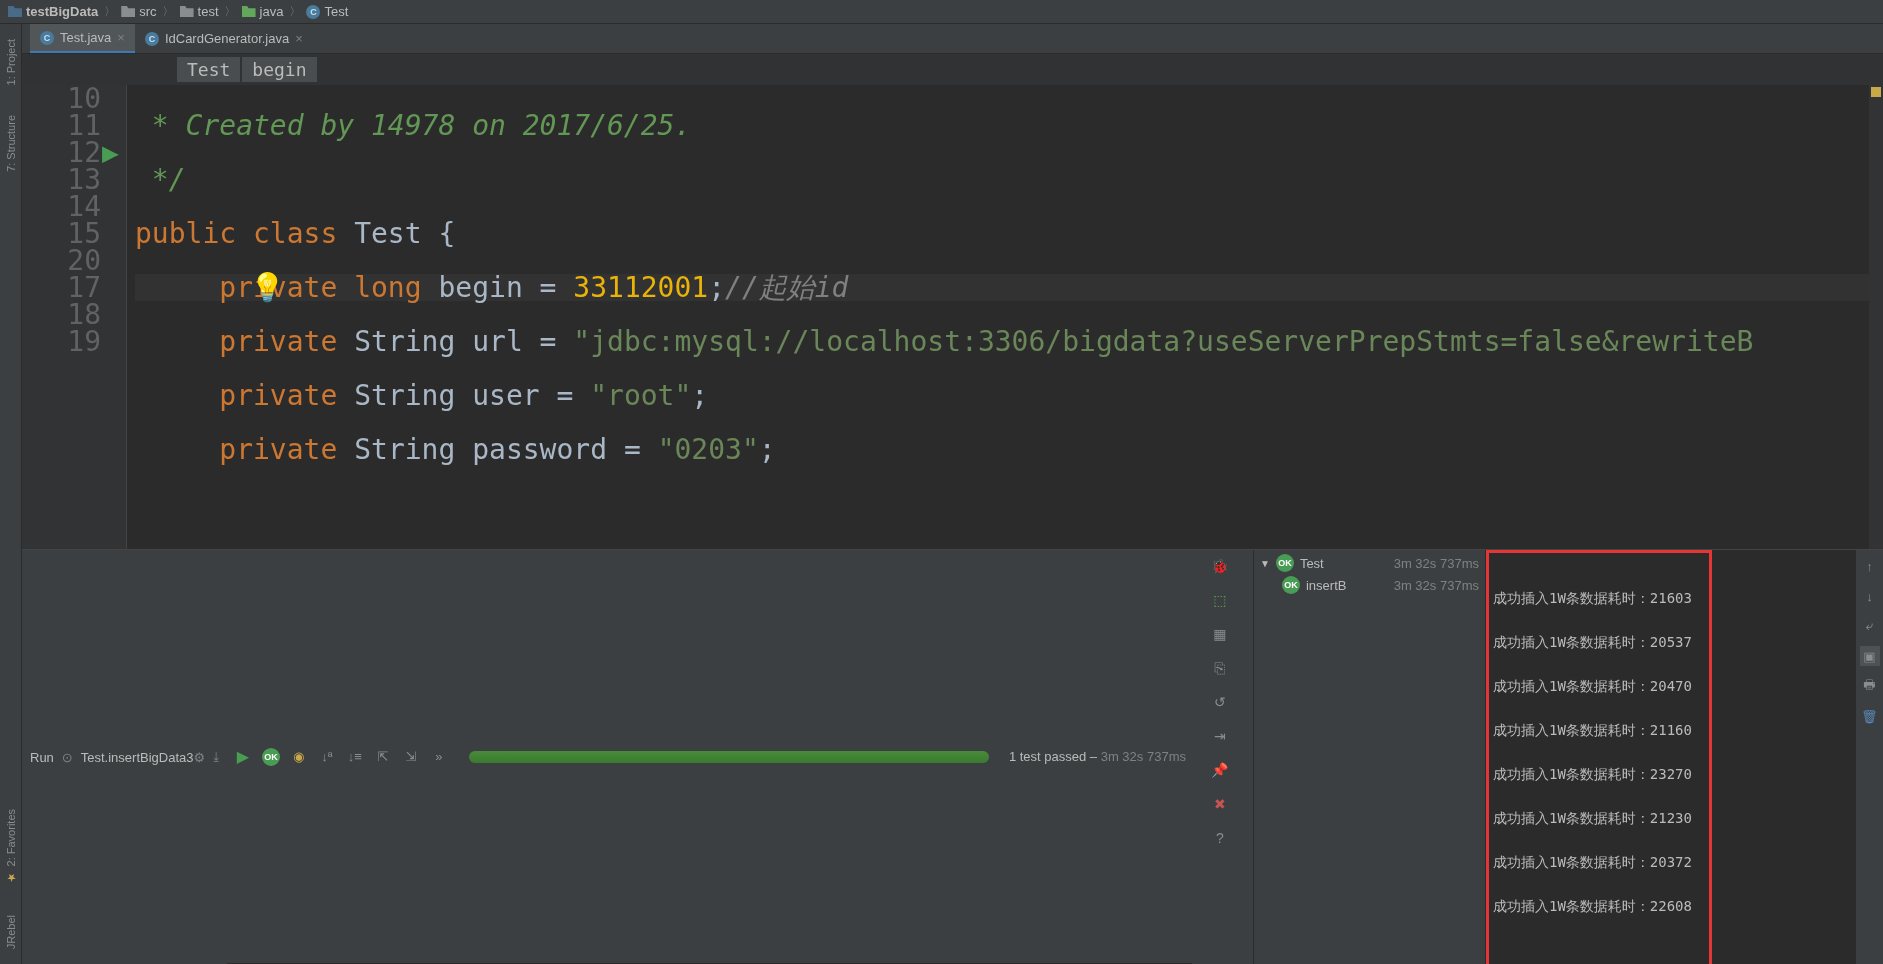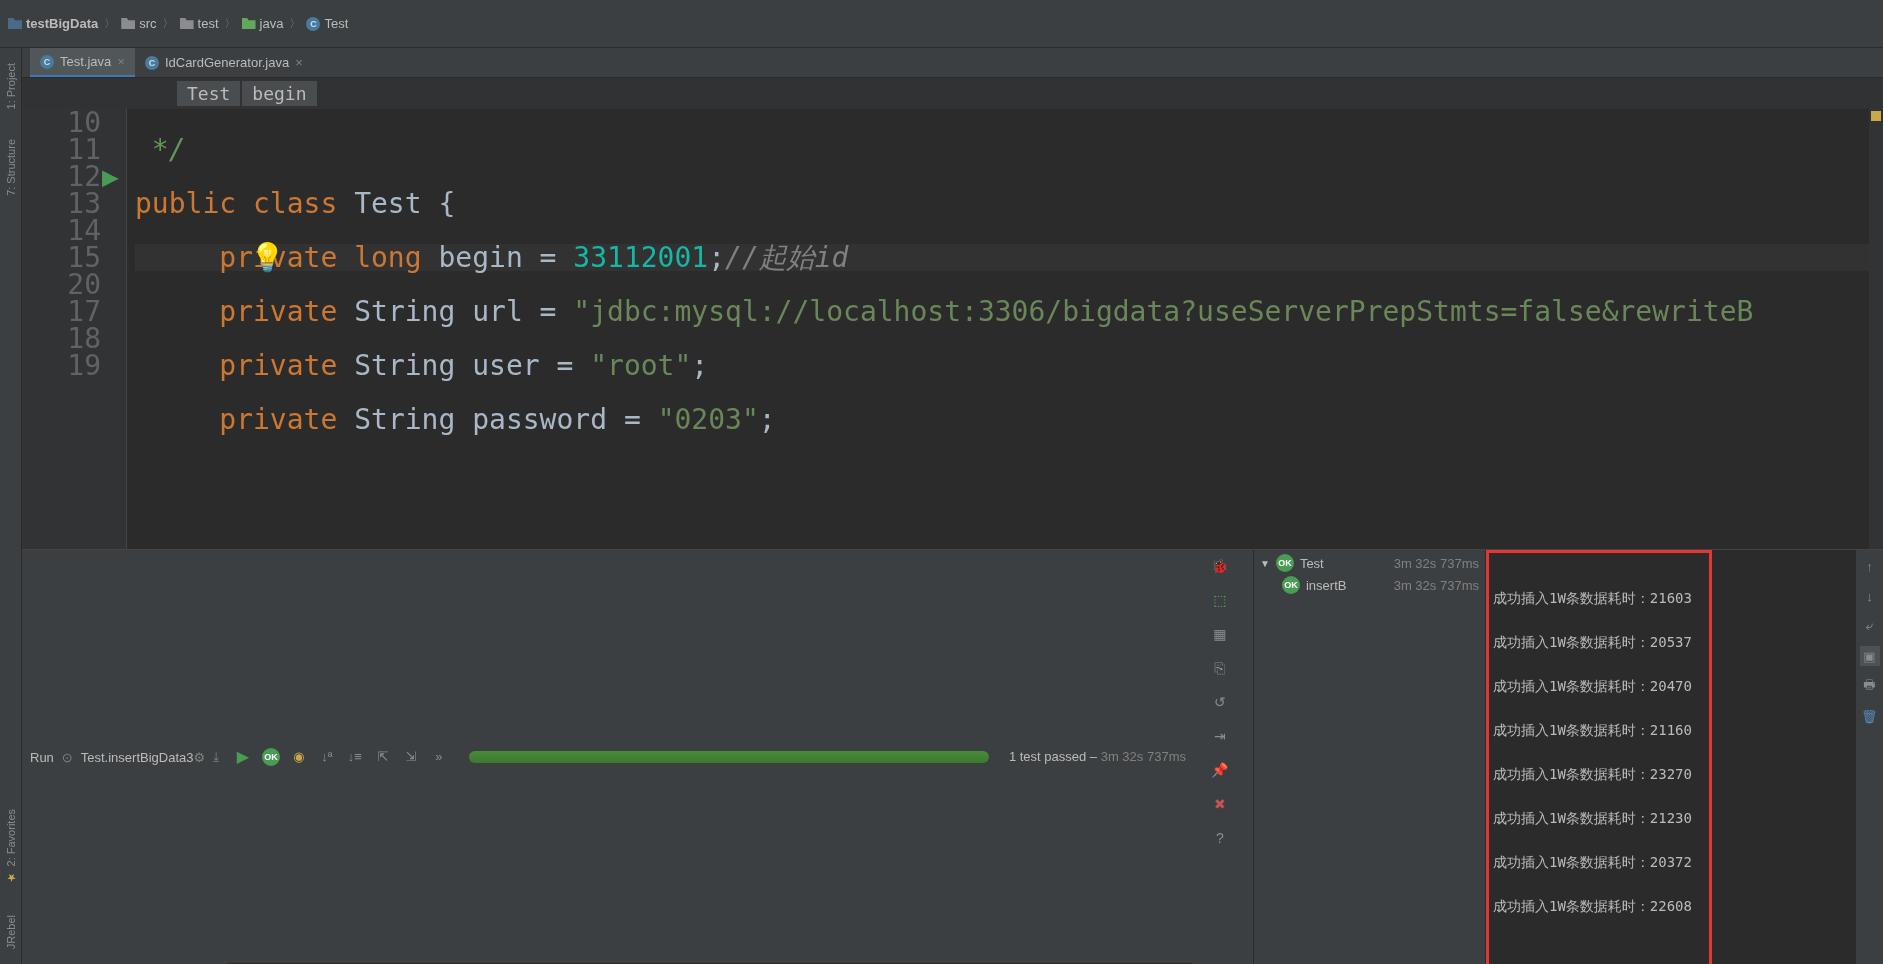--- a/index.html
+++ b/index.html
@@ -9,21 +9,21 @@
   color: #bbbbbb;
   width: 1883px;
   height: 964px;
   overflow: hidden;
   font-size: 13px;
   display: flex;
   flex-direction: column;
 }
 .breadcrumb {
   background: #3c3f41;
-  padding: 16px 8px;
+  padding: 4px 8px;
   display: flex;
   align-items: flex-start;
   gap: 6px;
   font-size: 13px;
   border-bottom: 1px solid #2b2b2b;
 }
 .breadcrumb .sep { color: #808080; font-size: 11px; }
 .breadcrumb .crumb { display: flex; align-items: center; gap: 4px; color: #bbbbbb; }
 .folder-icon { width: 14px; height: 11px; background: #8a8c8f; display: inline-block; clip-path: polygon(0 0, 40% 0, 50% 20%, 100% 20%, 100% 100%, 0 100%); }
 .folder-icon.blue { background: #4a6a8a; }
@@ -109,21 +109,21 @@
 .code {
   flex: 1;
   background: #2b2b2b;
   padding-left: 8px;
   white-space: pre;
   position: relative;
 }
 .code .ln { height: 27px; }
 .kw { color: #cc7832; }
 .str { color: #6a8759; }
-.num { color: #14b8a6; }
+.num { color: #eab308; }
 .cmt { color: #808080; font-style: italic; }
 .cmt-doc { color: #629755; font-style: italic; }
 .ident { color: #a9b7c6; }
 .highlight-line { background: #323232; }
 .run-gutter-icon {
   color: #499c54; position: absolute; left: 80px;
 }
 .bulb-icon { color: #ffc66d; position: absolute; left: 115px; }
 
 .run-panel {
@@ -317,20 +317,21 @@
         <div style="position:relative"><span>12</span><span class="run-gutter-icon">▶</span></div>
         <div>13</div>
         <div>14</div>
         <div>15</div>
         <div>20</div>
         <div>17</div>
         <div>18</div>
         <div>19</div>
       </div>
       <div class="code">
+<div class="ln"><span class="cmt-doc"> * Created by 14978 on 2017/6/25.</span></div>
 <div class="ln"><span class="cmt-doc"> */</span></div>
 <div class="ln"><span class="kw">public class</span> <span class="ident">Test</span> <span class="ident">{</span></div>
 <div class="ln highlight-line" style="position:relative"><span class="bulb-icon">💡</span>     <span class="kw">private long</span> <span class="ident">begin</span> <span class="ident">=</span> <span class="num">33112001</span><span class="ident">;</span><span class="cmt">//起始id</span></div>
 <div class="ln">     <span class="kw">private</span> <span class="ident">String url</span> <span class="ident">=</span> <span class="str">"jdbc:mysql://localhost:3306/bigdata?useServerPrepStmts=false&amp;rewriteB</span></div>
 <div class="ln">     <span class="kw">private</span> <span class="ident">String user</span> <span class="ident">=</span> <span class="str">"root"</span><span class="ident">;</span></div>
 <div class="ln">     <span class="kw">private</span> <span class="ident">String password</span> <span class="ident">=</span> <span class="str">"0203"</span><span class="ident">;</span></div>
 <div class="ln"></div>
 <div class="ln"></div>
       </div>
       <div class="editor-right-margin">

